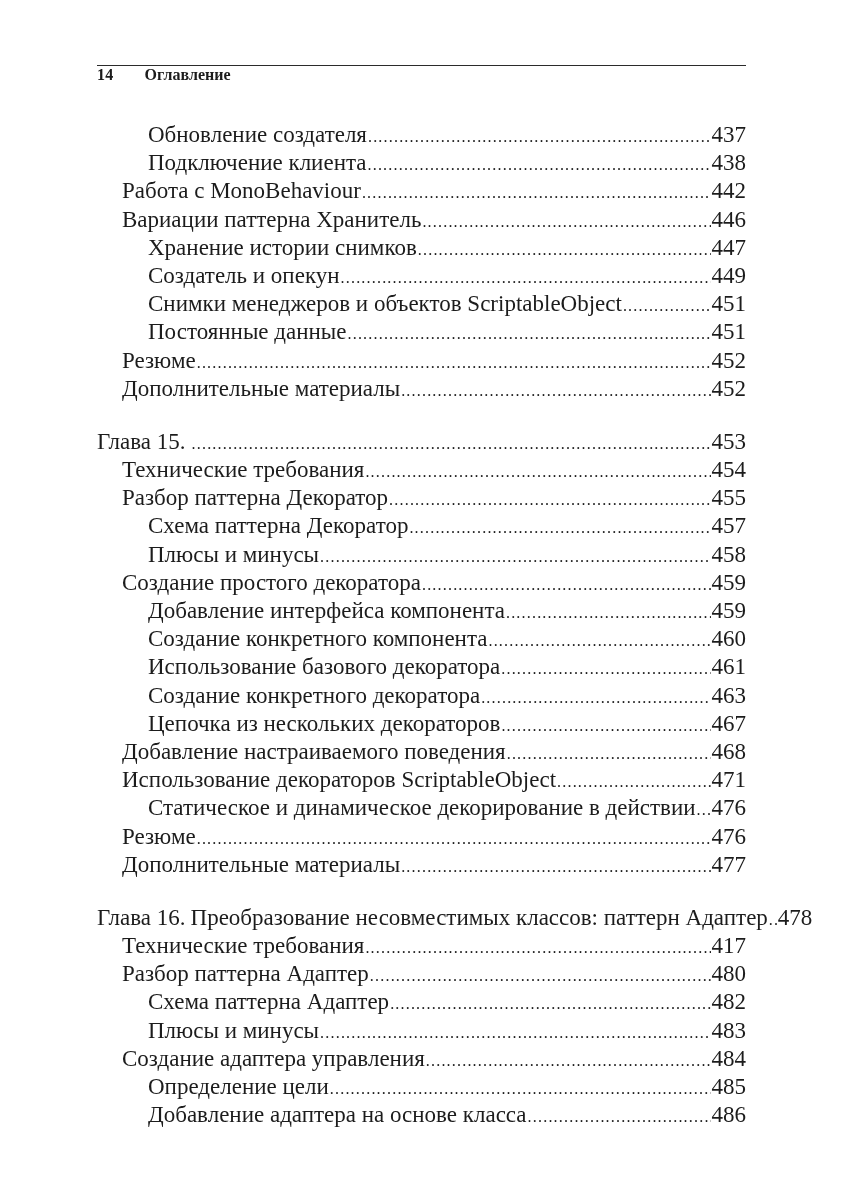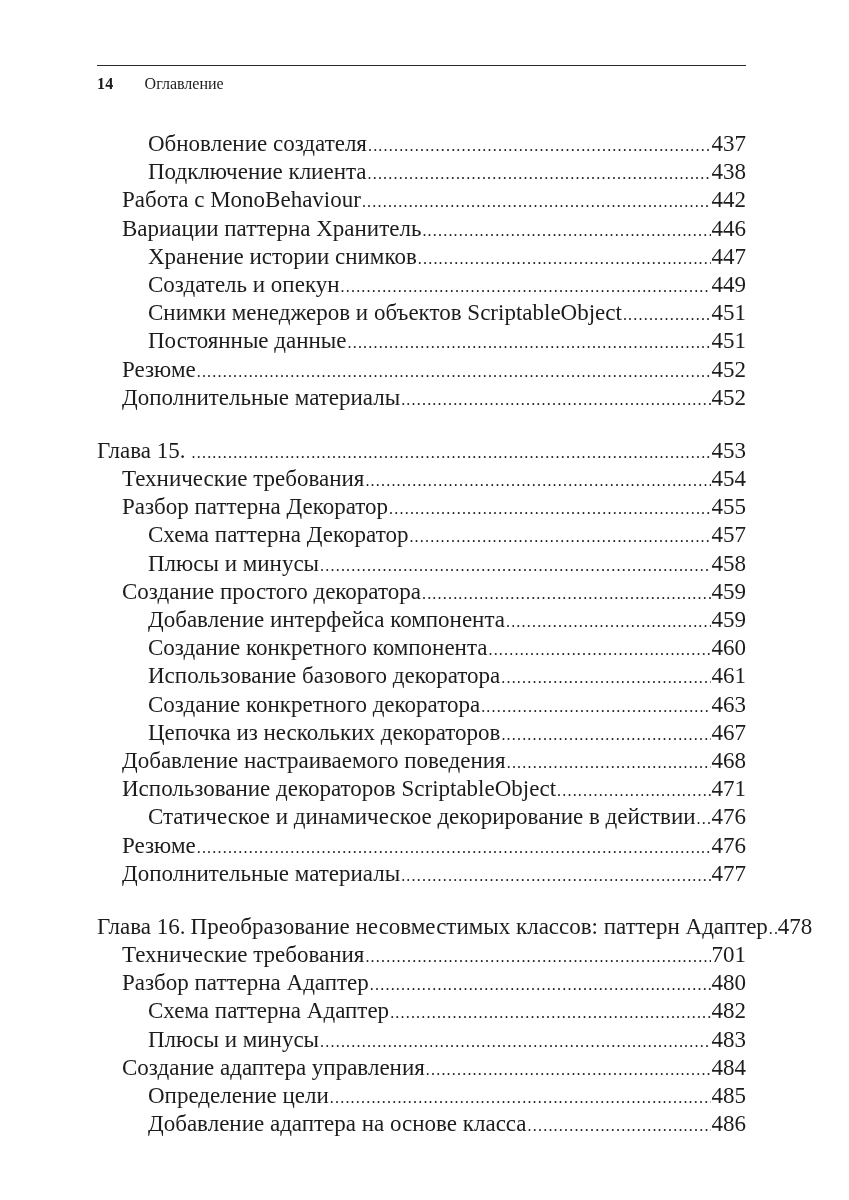--- a/index.html
+++ b/index.html
@@ -23,29 +23,29 @@
     top: 0;
     width: 649px;
   }
   .header-rule {
     margin-top: 65px;
     border-top: 1.6px solid #2b2b2b;
   }
   .running-header {
     display: flex;
     align-items: baseline;
-    margin-top: 9px;
     font-size: 16px;
   }
   .running-header .page-number {
     font-weight: bold;
     letter-spacing: 0.3px;
   }
   .running-header .header-title {
     margin-left: 31px;
+    font-weight: bold;
   }
   .toc {
     margin-top: 37px;
   }
   .toc-row {
     display: flex;
     align-items: baseline;
     font-size: 23px;
     line-height: 28.2px;
     height: 28.2px;
@@ -251,21 +251,21 @@
         <div class="toc-row level-0">
     <span class="toc-chapter-prefix">Глава 16.</span>
     <span class="toc-title">Преобразование несовместимых классов: паттерн Адаптер</span>
     <span class="toc-dots"></span>
     <span class="toc-page-num">478</span>
   </div>
         <div class="toc-row level-1">
 
     <span class="toc-title">Технические требования</span>
     <span class="toc-dots"></span>
-    <span class="toc-page-num">701</span>
+    <span class="toc-page-num">417</span>
   </div>
         <div class="toc-row level-1">
 
     <span class="toc-title">Разбор паттерна Адаптер</span>
     <span class="toc-dots"></span>
     <span class="toc-page-num">480</span>
   </div>
         <div class="toc-row level-2">
 
     <span class="toc-title">Схема паттерна Адаптер</span>

